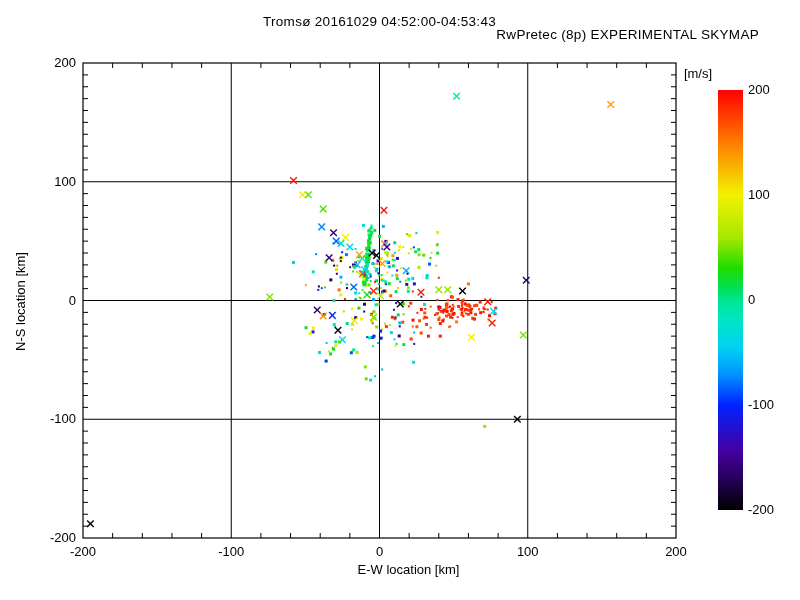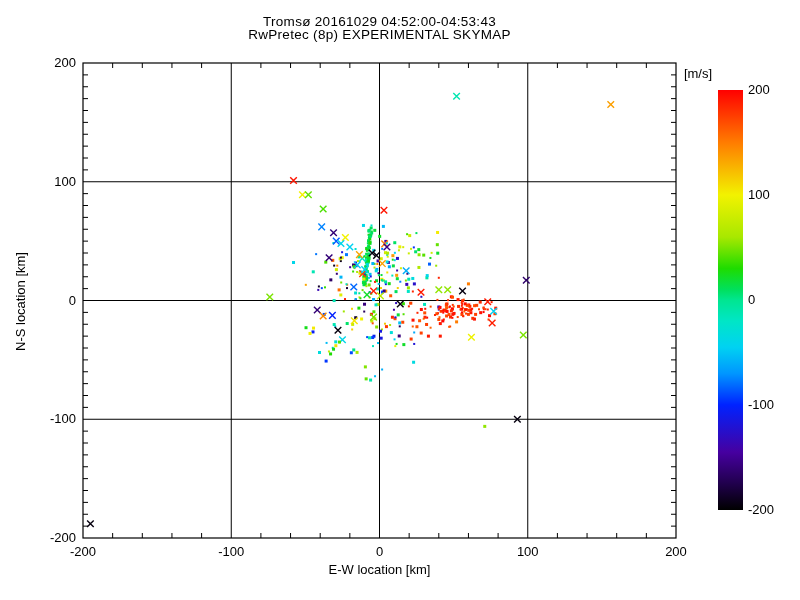--- a/index.html
+++ b/index.html
@@ -1,22 +1,22 @@
 <!DOCTYPE html>
 <html><head>
 <meta charset="utf-8">
 <style>
   html,body{margin:0;padding:0;background:#fff;}
   #stage{position:relative;width:800px;height:600px;background:#fff;overflow:hidden;
          font-family:"Liberation Sans",sans-serif;color:#000;}
   .title-line{position:absolute;left:0;width:759px;text-align:center;font-size:13.5px;
               letter-spacing:0.3px;white-space:pre;}
   #title1{top:14px;}
-  #title2{top:27px;}
-  #xlabel{position:absolute;left:0;width:759px;top:562px;text-align:center;font-size:13px;}
+  #title2{top:27px;text-align:right;}
+  #xlabel{position:absolute;left:0;width:759px;top:562px;text-align:center;font-size:13px;padding-left:29px;}
   #ylabel{position:absolute;left:-60px;top:294px;width:160px;text-align:center;font-size:13px;
           transform:rotate(-90deg);}
   #cbunit{position:absolute;left:668px;top:66px;width:60px;text-align:center;font-size:13px;}
   svg text{font-family:"Liberation Sans",sans-serif;font-size:13px;fill:#000;}
 </style>
 </head>
 <body>
 
 <div id="stage">
   <div id="title1" class="title-line">Tromsø 20161029 04:52:00-04:53:43</div>

